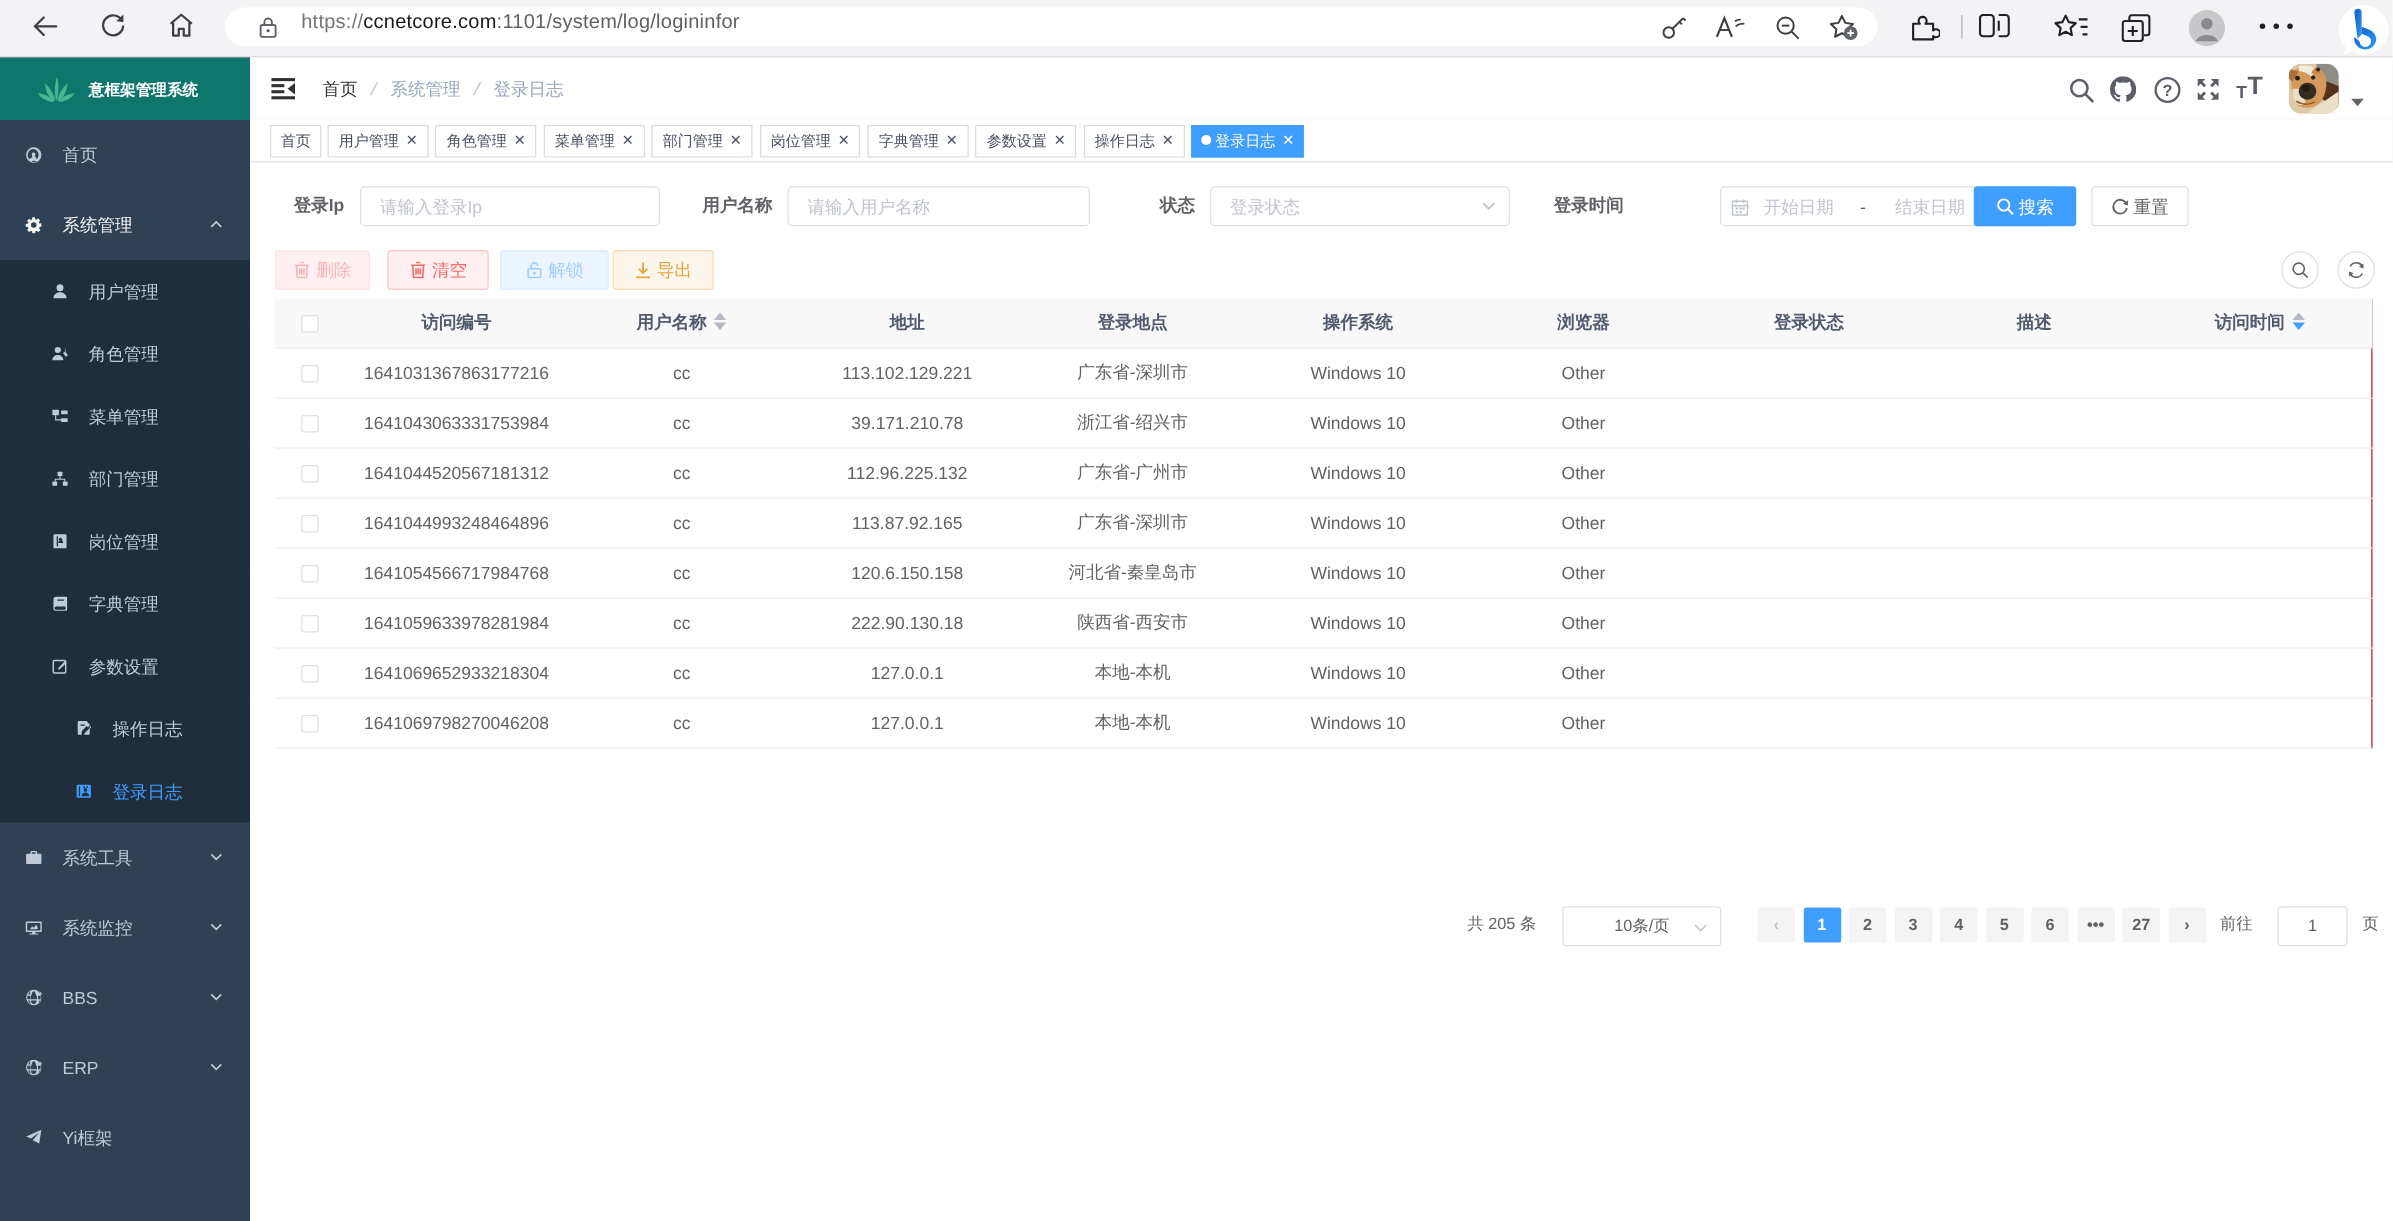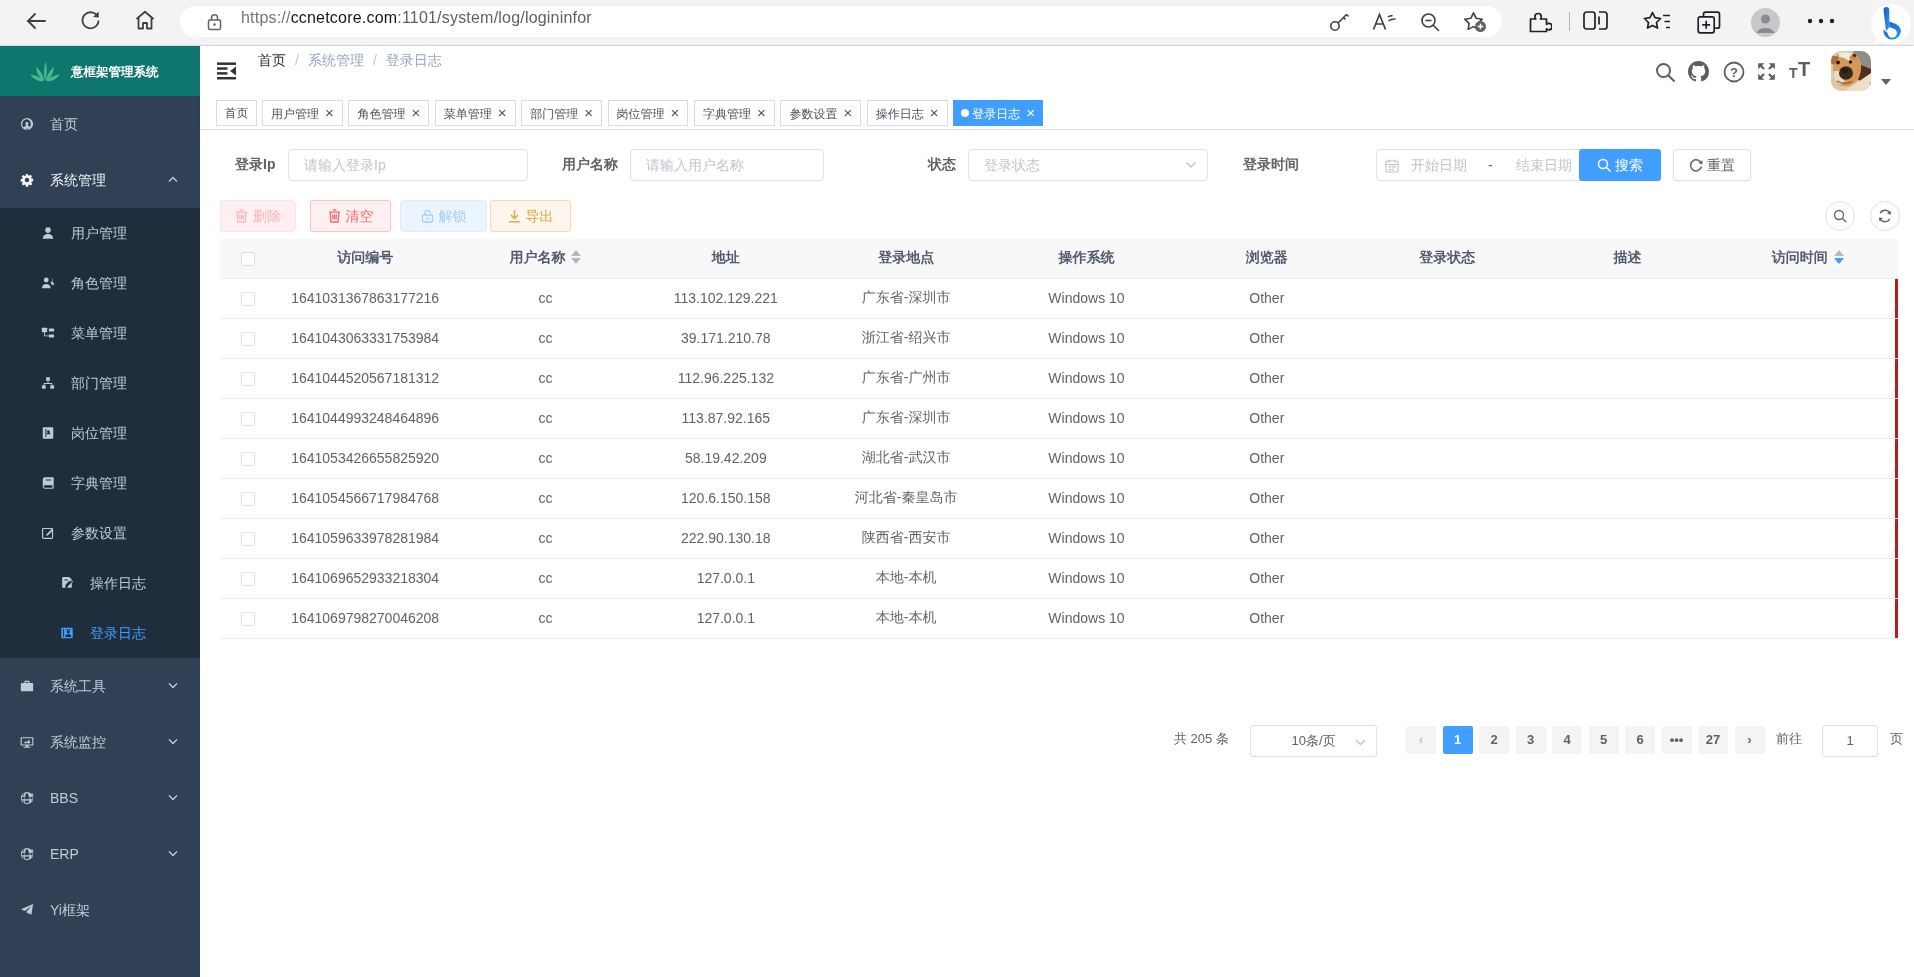--- a/index.html
+++ b/index.html
@@ -26,21 +26,21 @@
 .mi3 .txt { left:90px; }
 .mi .ic { position:absolute; left:20px; top:50%; margin-top:-7px; width:14px; height:14px; }
 .mi2 .ic { left:41px; }
 .mi3 .ic { left:60px; }
 .mi .car { position:absolute; right:22px; top:50%; margin-top:-4px; width:10px; height:7px; }
 .white { color:#f4f4f5; }
 .blue { color:#409eff; }
 
 #navbar { position:absolute; left:200px; top:46px; width:1714px; height:50px;
   background:#fff; box-shadow:0 1px 4px rgba(0,21,41,.08); }
-#bread { position:absolute; left:58px; top:6px; font-size:14px; color:#97a8be; }
+#bread { position:absolute; left:58px; top:17px; font-size:14px; color:#97a8be;font-family:Liberation Mono, monospace; }
 #bread b { color:#303133; font-weight:normal; }
 #bread .sep { margin:0 9px; color:#c0c4cc; }
 .nbi { position:absolute; top:14px; width:24px; height:24px; color:#5a5e66; }
 
 #tags { position:absolute; left:200px; top:96px; width:1714px; height:34px; background:#fff;
   border-bottom:1px solid #d8dce5; box-shadow:0 1px 3px 0 rgba(0,0,0,.08); }
 .tag { position:absolute; top:4px; height:26px; line-height:24px; border:1px solid #d8dce5;
   background:#fff; color:#495060; font-size:12px; padding:0 8px; white-space:nowrap; }
 .tag .x { display:inline-block; margin-left:6px; font-size:15px; color:#495060; }
 .tag.act { background:#409eff; color:#fff; border-color:#409eff; padding:0 7px; }
@@ -50,21 +50,21 @@
 
 #content { position:absolute; left:200px; top:130px; width:1714px; height:847px; background:#fff; }
 .lbl { position:absolute; top:26px; font-size:14px; font-weight:bold; color:#606266; }
 .inp { position:absolute; top:19px; height:32px; border:1px solid #dcdfe6; border-radius:4px;
   background:#fff; font-size:14px; color:#c0c4cc; line-height:30px; }
 .inp .ph { padding-left:15px; }
 
 .btn { position:absolute; top:70px; height:32px; border-radius:3px; font-size:14px;
   line-height:30px; text-align:center; border:1px solid; }
 
-#tbl { position:absolute; left:20px; top:109px; width:1678px; border-right:3px solid #b91c1c; }
+#tbl { position:absolute; left:20px; top:109px; width:1678px; border-right:1px solid #b91c1c; }
 table { border-collapse:collapse; width:1678px; table-layout:fixed; font-size:14px; }
 th { height:39px; background:#f8f8f9; color:#515a6e; font-weight:bold; border-bottom:1px solid #ebeef5; }
 td { height:40px; text-align:center; color:#606266; border-bottom:1px solid #ebeef5; }
 .cb { display:inline-block; width:14px; height:14px; border:1px solid #dcdfe6; border-radius:2px; background:#fff; vertical-align:middle; }
 .sort { display:inline-block; width:10px; height:14px; vertical-align:-2px; margin-left:6px; position:relative; }
 .sort i { position:absolute; left:0; width:0; height:0;
   border-left:5px solid transparent; border-right:5px solid transparent; }
 .sort .up { top:0; border-bottom:6px solid #b5b9c2; }
 .sort .dn { bottom:0; border-top:6px solid #b5b9c2; }
 .sort .dn.on { border-top-color:#409eff; }
@@ -388,21 +388,21 @@
   <span class="tag" style="left:580.4px">参数设置<span class="x">×</span></span>
   <span class="tag" style="left:666.8px">操作日志<span class="x">×</span></span>
   <span class="tag act" style="left:753.2px"><span class="dot"></span>登录日志<span class="x">×</span></span>
 </div>
 <div id="content">
   <span class="lbl" style="left:35px">登录Ip</span>
   <div class="inp" style="left:88px;width:240px">
       <div class="ph">请输入登录Ip</div>
     </div>
   <span class="lbl" style="left:362px">用户名称</span>
-  <div class="inp" style="left:430px;width:194px">
+  <div class="inp" style="left:430px;width:242px">
       <div class="ph">请输入用户名称</div>
     </div>
   <span class="lbl" style="left:728px">状态</span>
   <div class="inp" style="left:768px;width:240px">
       <div class="ph">登录状态</div>
     <svg style="position:absolute;right:10px;top:11px" width="12" height="8" viewBox="0 0 12 8">
         <path fill="none" stroke="#c0c4cc" stroke-width="1.5" d="M1.5 1.5 L6 6 L10.5 1.5"></path>
       </svg>
     </div>
   <span class="lbl" style="left:1043px">登录时间</span>
@@ -545,32 +545,20 @@
             <td></td>
             <td></td>
             <td></td>
           </tr>
       <tr>
             <td><span class="cb"></span></td>
             <td>1641044993248464896</td>
             <td>cc</td>
             <td>113.87.92.165</td>
             <td>广东省-深圳市</td>
-            <td>Windows 10</td>
-            <td>Other</td>
-            <td></td>
-            <td></td>
-            <td></td>
-          </tr>
-      <tr>
-            <td><span class="cb"></span></td>
-            <td>1641053426655825920</td>
-            <td>cc</td>
-            <td>58.19.42.209</td>
-            <td>湖北省-武汉市</td>
             <td>Windows 10</td>
             <td>Other</td>
             <td></td>
             <td></td>
             <td></td>
           </tr>
       <tr>
             <td><span class="cb"></span></td>
             <td>1641054566717984768</td>
             <td>cc</td>

